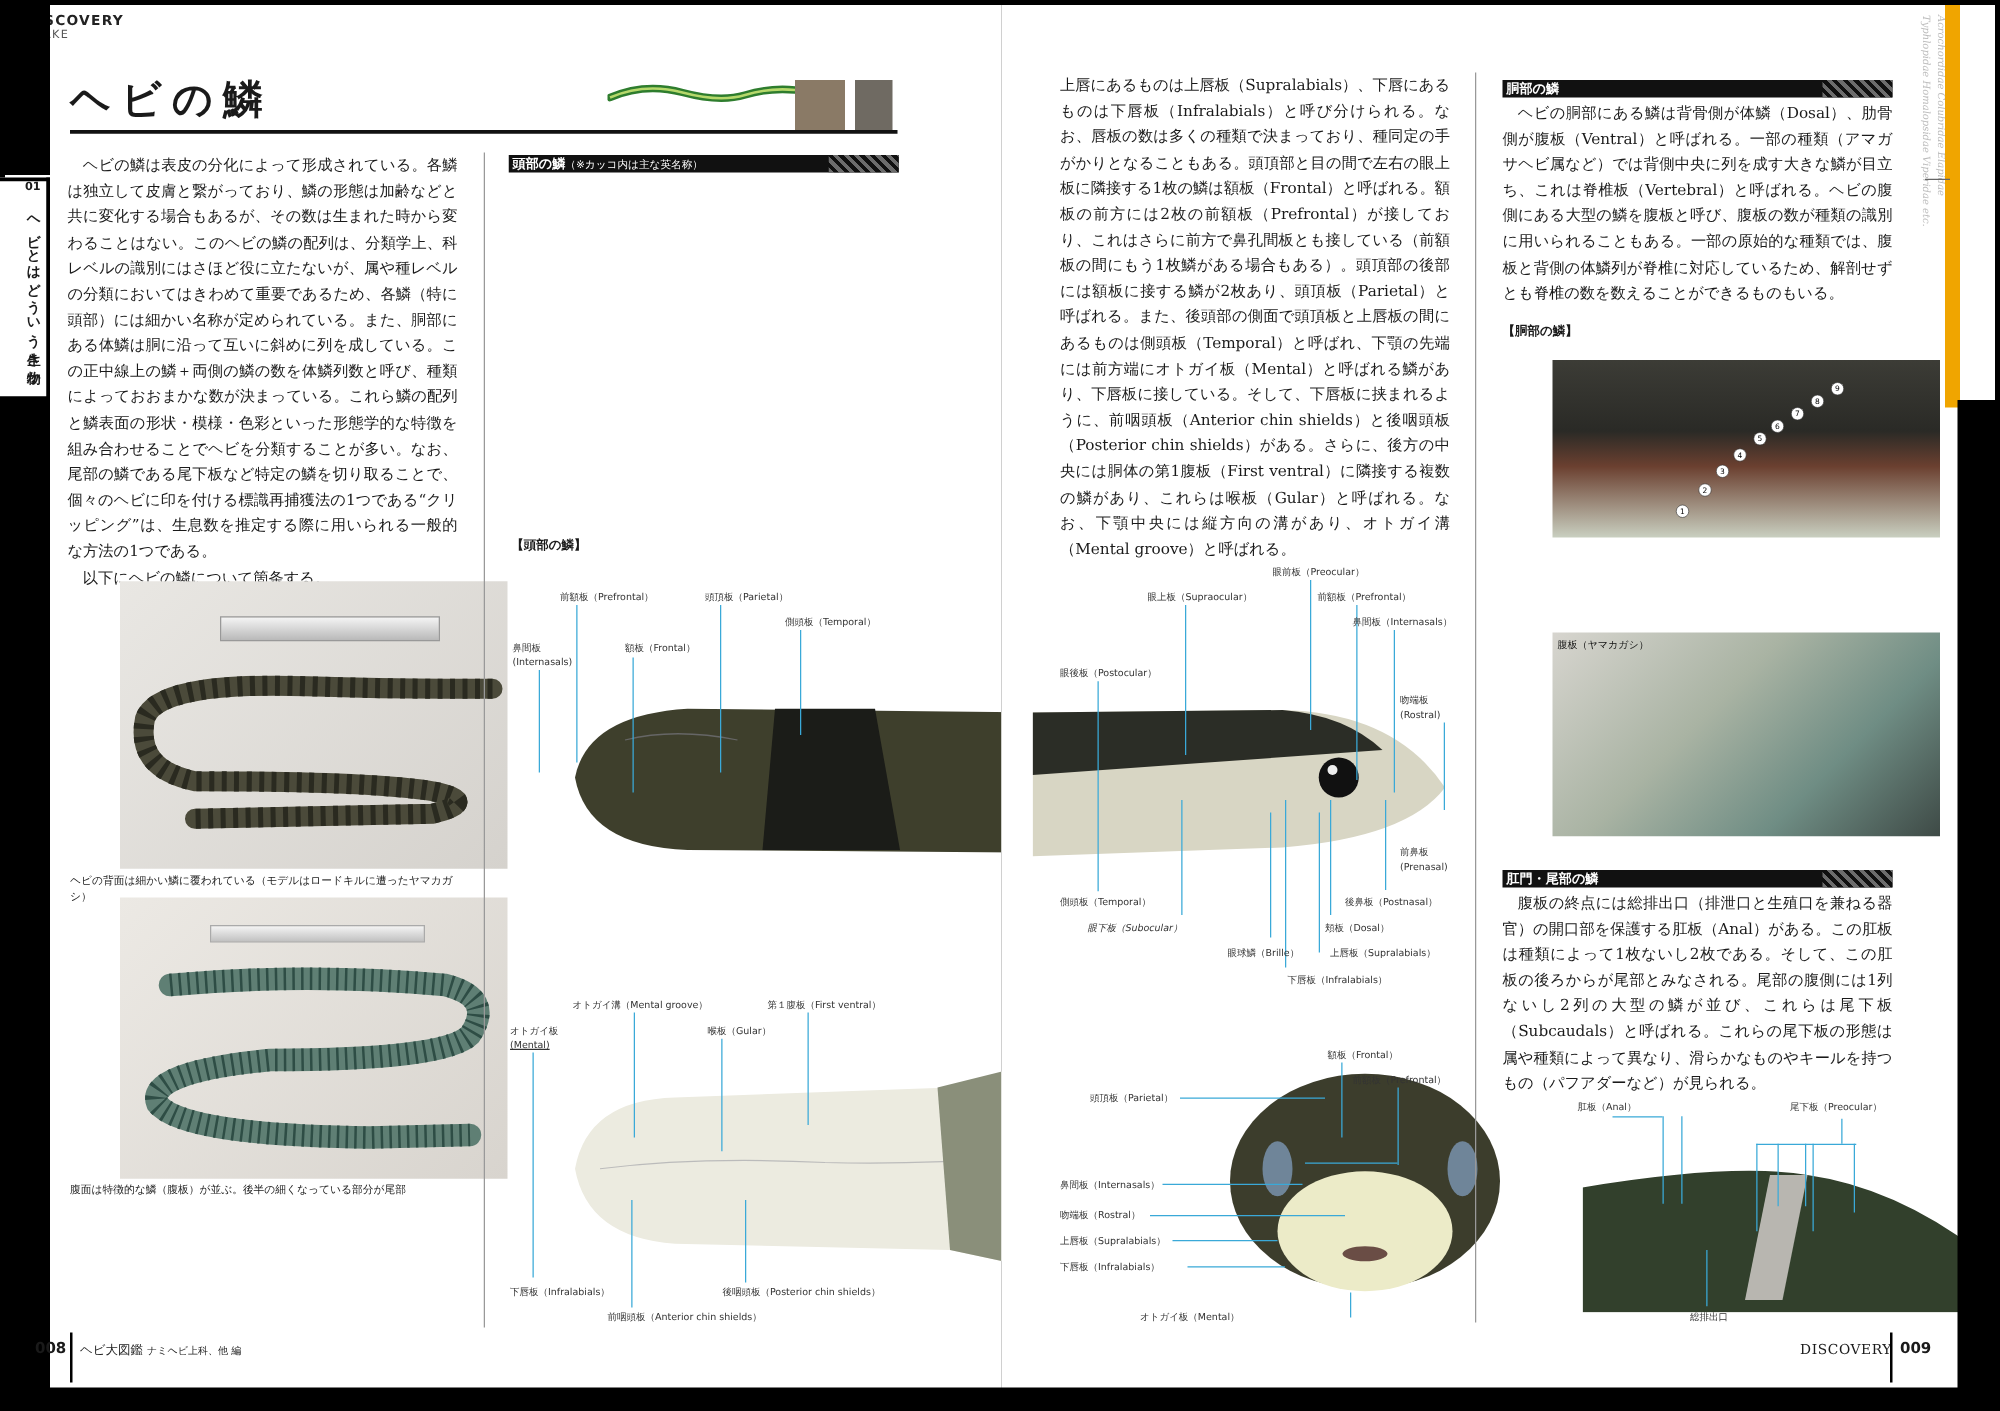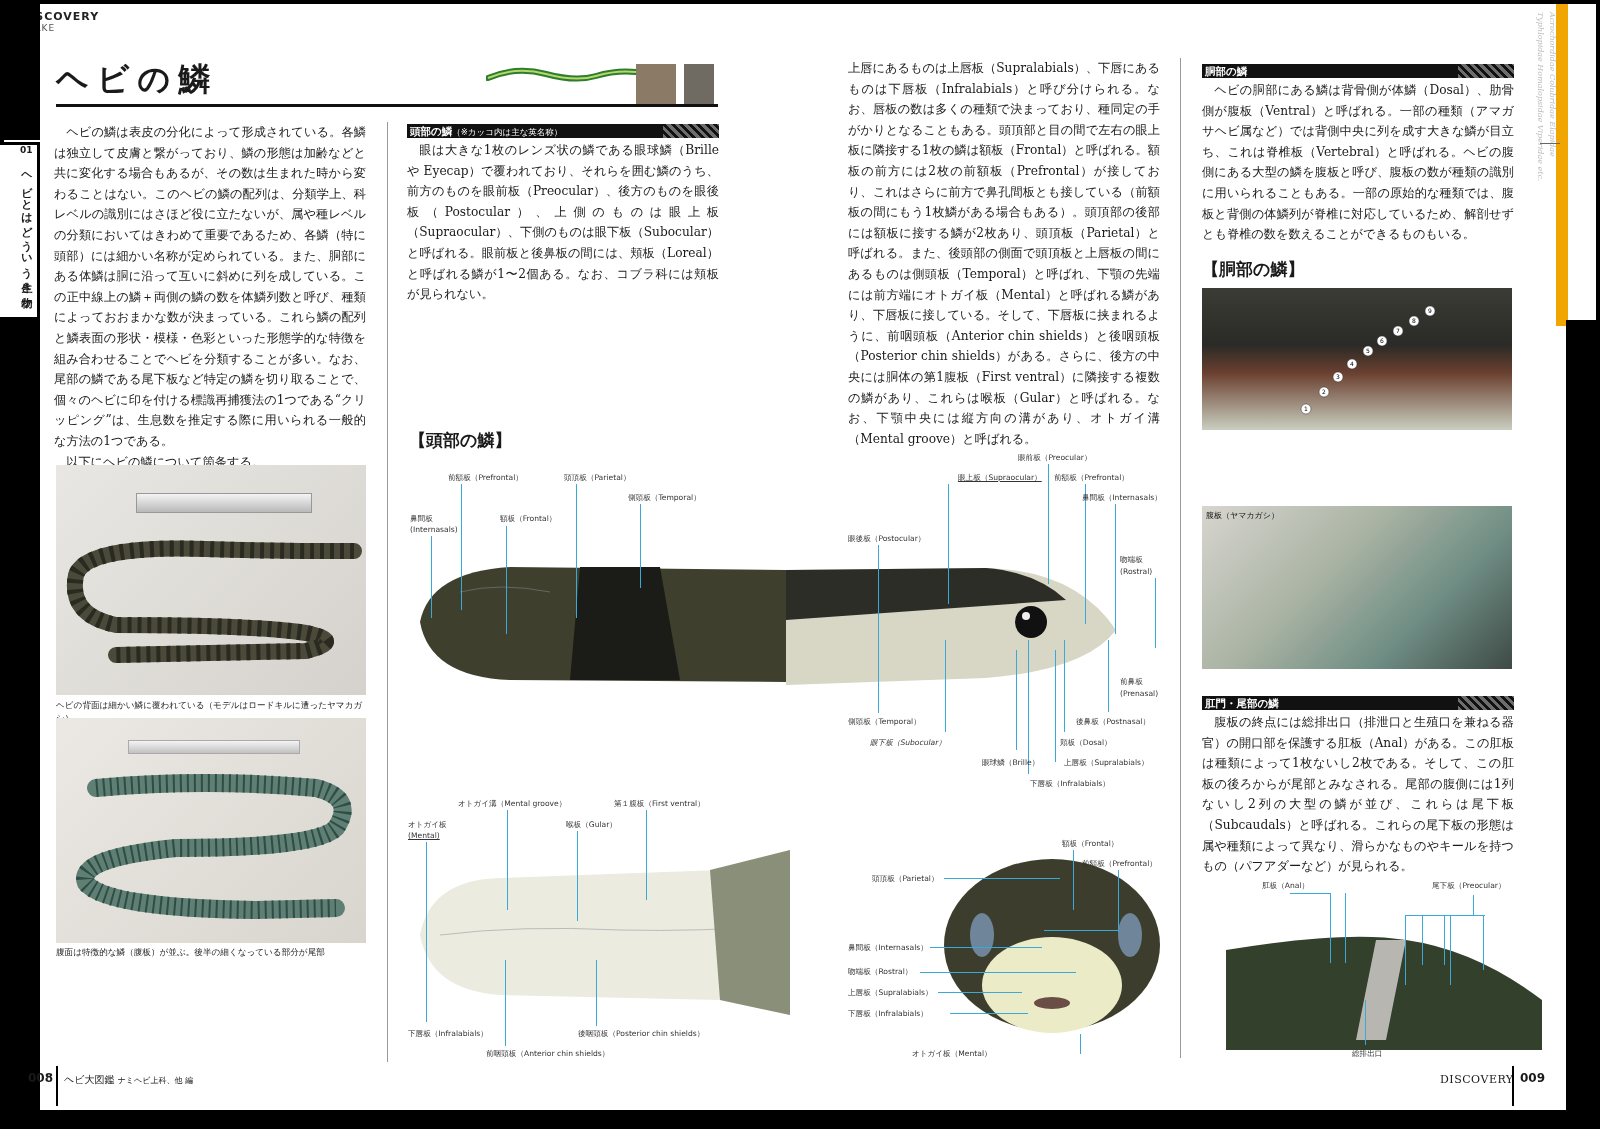--- a/index.html
+++ b/index.html
@@ -29,23 +29,23 @@
 
   .col1 { position: absolute; left: 54px; top: 122px; width: 312px; }
   .col-divider { position: absolute; width: 1px; background: #999; }
   .col2 { position: absolute; left: 407px; top: 144px; width: 312px; }
 
   .section-bar { position: relative; height: 14px; background: #111; color: #fff; font-family: "DejaVu Sans", sans-serif; font-weight: bold; font-size: 10.5px; line-height: 14px; padding-left: 3px; overflow: hidden; }
   .section-bar .note { font-size: 8.5px; font-weight: normal; }
   .section-bar .pattern { position: absolute; right: 0; top: 0; width: 56px; height: 14px;
      background: repeating-linear-gradient(45deg, #777 0 3px, #111 3px 6px), #111; opacity: 0.9; }
 
-  .subhead { font-family: "DejaVu Sans", sans-serif; font-weight: bold; font-size: 17px; }
-
-  .photo { position: absolute; overflow: hidden; }
+  .subhead { font-family: "DejaVu Sans", sans-serif; font-weight: bold; font-size: 10px; }
+
+  .photo { position: absolute; overflow: hidden; margin-left: 40px; }
   .photo-cap { position: absolute; font-family: "DejaVu Sans", sans-serif; font-size: 8.6px; color: #222; line-height: 13px; }
 
   .label { position: absolute; font-family: "DejaVu Sans", sans-serif; font-size: 7.6px; color: #333; white-space: nowrap; line-height: 11px; }
   .leader { position: absolute; background: #3aa9d8; }
 
   .footer-num { position: absolute; font-family: "DejaVu Sans", sans-serif; font-weight: bold; font-size: 12px; }
   .footer-rule { position: absolute; width: 2px; height: 40px; background: #000; }
   .footer-text { position: absolute; font-family: "DejaVu Sans", sans-serif; font-size: 10px; color: #222; }
   .footer-text small { font-size: 8px; }
   .footer-brand { position: absolute; font-family: "DejaVu Serif", serif; font-size: 11px; letter-spacing: 0.5px; }
@@ -102,21 +102,20 @@
   <div class="photo-cap" style="left:56px;top:946px;width:320px;">腹面は特徴的な鱗（腹板）が並ぶ。後半の細くなっている部分が尾部</div>
 
   <div class="col-divider" style="left:387px;top:122px;height:940px;"></div>
 
   <div class="col2" style="top:124px;">
     <div class="section-bar">
       <span>頭部の鱗</span><span class="note">（※カッコ内は主な英名称）</span>
       <span class="pattern"></span>
     </div>
     <div class="body-text" style="margin-top:2px;">
-      <p>眼は大きな1枚のレンズ状の鱗である眼球鱗（Brilleや Eyecap）で覆われており、それらを囲む鱗のうち、前方のものを眼前板（Preocular）、後方のものを眼後板（Postocular）、上側のものは眼上板（Supraocular）、下側のものは眼下板（Subocular）と呼ばれる。眼前板と後鼻板の間には、頬板（Loreal）と呼ばれる鱗が1〜2個ある。なお、コブラ科には頬板が見られない。</p>
     </div>
   </div>
   <div class="subhead" style="position:absolute;left:409px;top:429px;">【頭部の鱗】</div>
 
   <div class="photo" style="left:420px;top:562px;width:366px;height:130px;">
     <svg viewBox="0 0 366 130" width="366" height="130">
       <path d="M0 60 Q10 10 90 5 L366 8 L366 120 L90 118 Q10 115 0 60 Z" fill="#3e3f2c"></path>
       <path d="M160 5 L240 5 L260 118 L150 118 Z" fill="#1b1c18"></path>
       <path d="M40 30 Q80 20 130 30" stroke="#666" stroke-width="1" fill="none"></path>
     </svg>
@@ -193,21 +192,21 @@
   <div class="leader" style="left:878px;top:545px;width:1px;height:168px;"></div>
   <div class="leader" style="left:1155px;top:578px;width:1px;height:70px;"></div>
   <div class="leader" style="left:945px;top:640px;width:1px;height:92px;"></div>
   <div class="leader" style="left:1016px;top:650px;width:1px;height:100px;"></div>
   <div class="leader" style="left:1064px;top:640px;width:1px;height:92px;"></div>
   <div class="leader" style="left:1108px;top:640px;width:1px;height:72px;"></div>
   <div class="leader" style="left:1055px;top:650px;width:1px;height:112px;"></div>
   <div class="leader" style="left:1028px;top:640px;width:1px;height:134px;"></div>
   <div>
     <div class="label" style="left:1018px;top:452px;">眼前板（Preocular）</div>
-    <div class="label" style="left:958px;top:472px;text-decoration:underline;">眼上板（Supraocular）</div>
+    <div class="label" style="left:918px;top:472px;">眼上板（Supraocular）</div>
     <div class="label" style="left:1054px;top:472px;">前額板（Prefrontal）</div>
     <div class="label" style="left:1082px;top:492px;">鼻間板（Internasals）</div>
     <div class="label" style="left:848px;top:533px;">眼後板（Postocular）</div>
     <div class="label" style="left:1120px;top:554px;">吻端板</div>
     <div class="label" style="left:1120px;top:566px;">(Rostral)</div>
     <div class="label" style="left:1120px;top:676px;">前鼻板</div>
     <div class="label" style="left:1120px;top:688px;">(Prenasal)</div>
     <div class="label" style="left:848px;top:716px;">側頭板（Temporal）</div>
     <div class="label" style="left:1076px;top:716px;">後鼻板（Postnasal）</div>
     <div class="label" style="left:870px;top:737px;font-style:italic;">眼下板（Subocular）</div>

